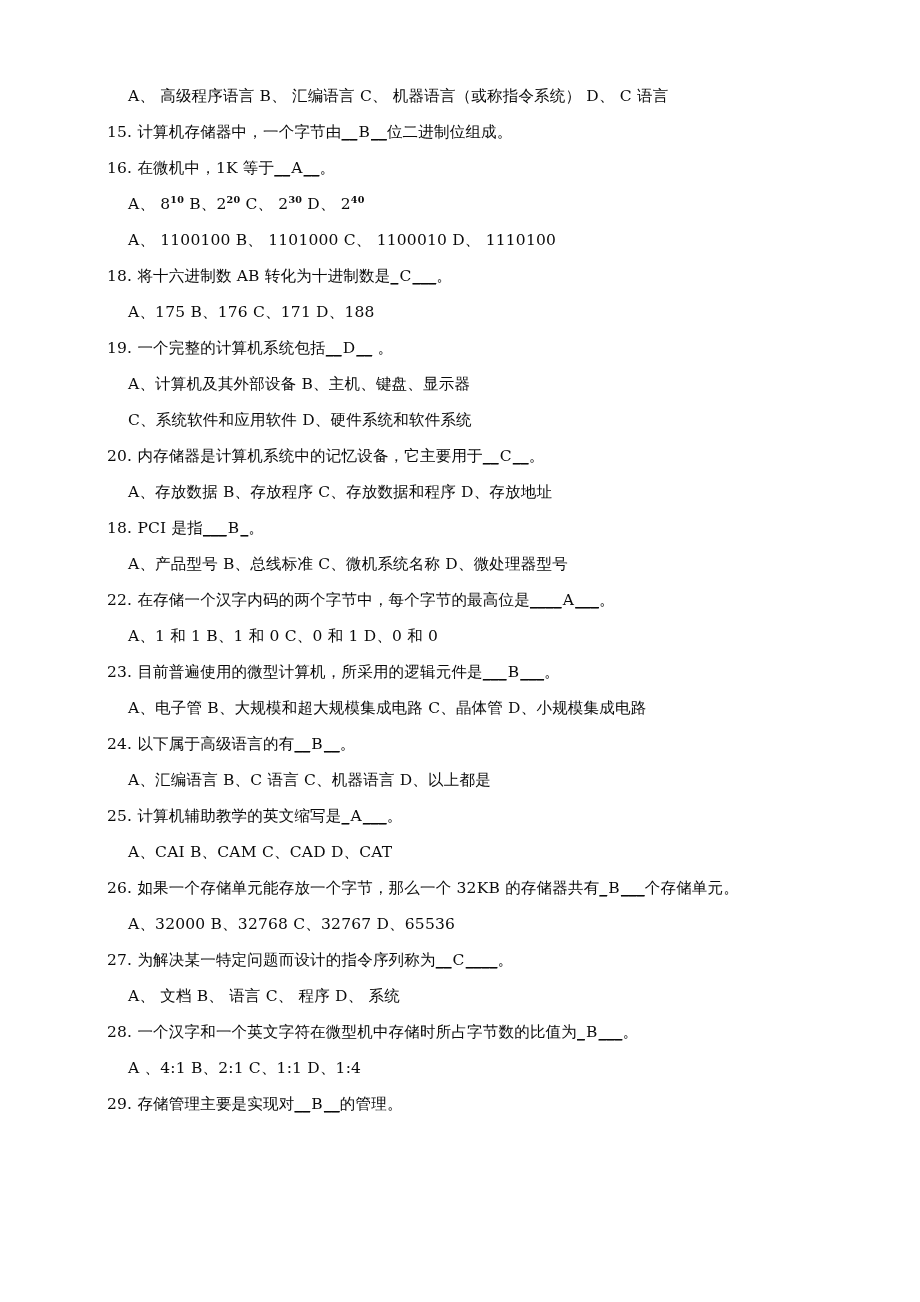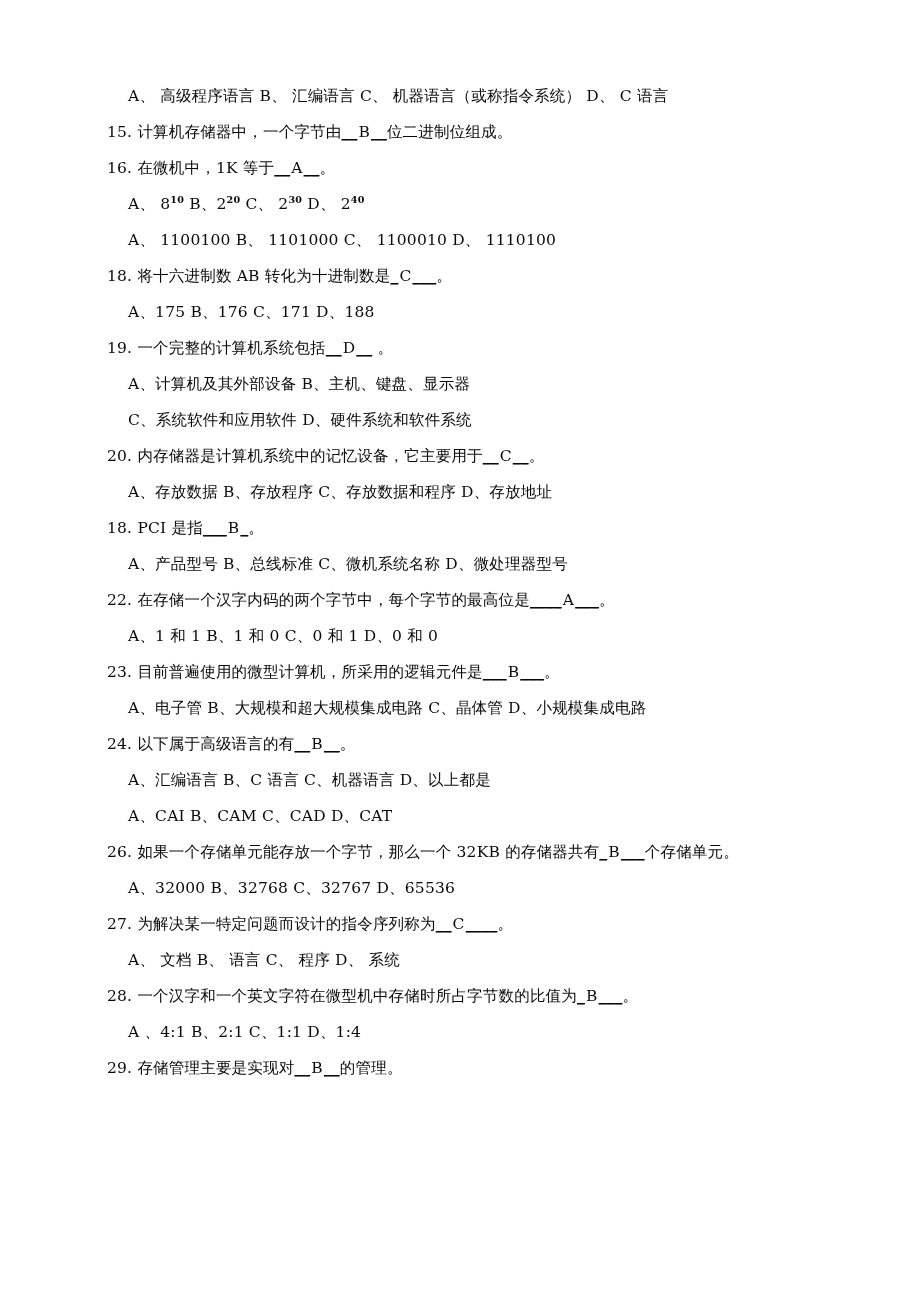--- a/index.html
+++ b/index.html
@@ -77,20 +77,21 @@
       <div class="line stem" id="q20-stem"><span class="num">20.</span><span>  内存储器是计算机系统中的记忆设备，它主要用于</span><span class="blank">__</span><span class="ans">C</span><span class="blank">__</span><span>。</span></div>
       <div class="line opt" id="q20-options"><span>A、存放数据 B、存放程序 C、存放数据和程序 D、存放地址</span></div>
       <div class="line stem" id="q21-stem"><span class="num">18.</span><span>  PCI 是指</span><span class="blank">___</span><span class="ans">B</span><span class="blank">_</span><span>。</span></div>
       <div class="line opt" id="q21-options"><span>A、产品型号 B、总线标准 C、微机系统名称 D、微处理器型号</span></div>
       <div class="line stem" id="q22-stem"><span class="num">22.</span><span>  在存储一个汉字内码的两个字节中，每个字节的最高位是</span><span class="blank">____</span><span class="ans">A</span><span class="blank">___</span><span>。</span></div>
       <div class="line opt" id="q22-options"><span>A、1 和 1 B、1 和 0 C、0 和 1 D、0 和 0</span></div>
       <div class="line stem" id="q23-stem"><span class="num">23.</span><span>  目前普遍使用的微型计算机，所采用的逻辑元件是</span><span class="blank">___</span><span class="ans">B</span><span class="blank">___</span><span>。</span></div>
       <div class="line opt" id="q23-options"><span>A、电子管 B、大规模和超大规模集成电路 C、晶体管 D、小规模集成电路</span></div>
       <div class="line stem" id="q24-stem"><span class="num">24.</span><span>  以下属于高级语言的有</span><span class="blank">__</span><span class="ans">B</span><span class="blank">__</span><span>。</span></div>
       <div class="line opt" id="q24-options"><span>A、汇编语言 B、C 语言 C、机器语言 D、以上都是</span></div>
+      <div class="line stem" id="q25-stem"><span class="num">25.</span><span>  计算机辅助教学的英文缩写是</span><span class="blank">_</span><span class="ans">A</span><span class="blank">___</span><span>。</span></div>
       <div class="line opt" id="q25-options"><span>A、CAI B、CAM  C、CAD  D、CAT</span></div>
       <div class="line stem" id="q26-stem"><span class="num">26.</span><span>  如果一个存储单元能存放一个字节，那么一个 32KB 的存储器共有</span><span class="blank">_</span><span class="ans">B</span><span class="blank">___</span><span>个存储单元。</span></div>
       <div class="line opt" id="q26-options"><span>A、32000  B、32768  C、32767  D、65536</span></div>
       <div class="line stem" id="q27-stem"><span class="num">27.</span><span>  为解决某一特定问题而设计的指令序列称为</span><span class="blank">__</span><span class="ans">C</span><span class="blank">____</span><span>。</span></div>
       <div class="line opt" id="q27-options"><span>A、  文档  B、  语言  C、  程序 D、  系统</span></div>
       <div class="line stem" id="q28-stem"><span class="num">28.</span><span>  一个汉字和一个英文字符在微型机中存储时所占字节数的比值为</span><span class="blank">_</span><span class="ans">B</span><span class="blank">___</span><span>。</span></div>
       <div class="line opt" id="q28-options"><span>A 、4:1   B、2:1   C、1:1   D、1:4</span></div>
       <div class="line stem" id="q29-stem"><span class="num">29.</span><span> 存储管理主要是实现对</span><span class="blank">__</span><span class="ans">B</span><span class="blank">__</span><span>的管理。</span></div>
     </div>
 </div>

